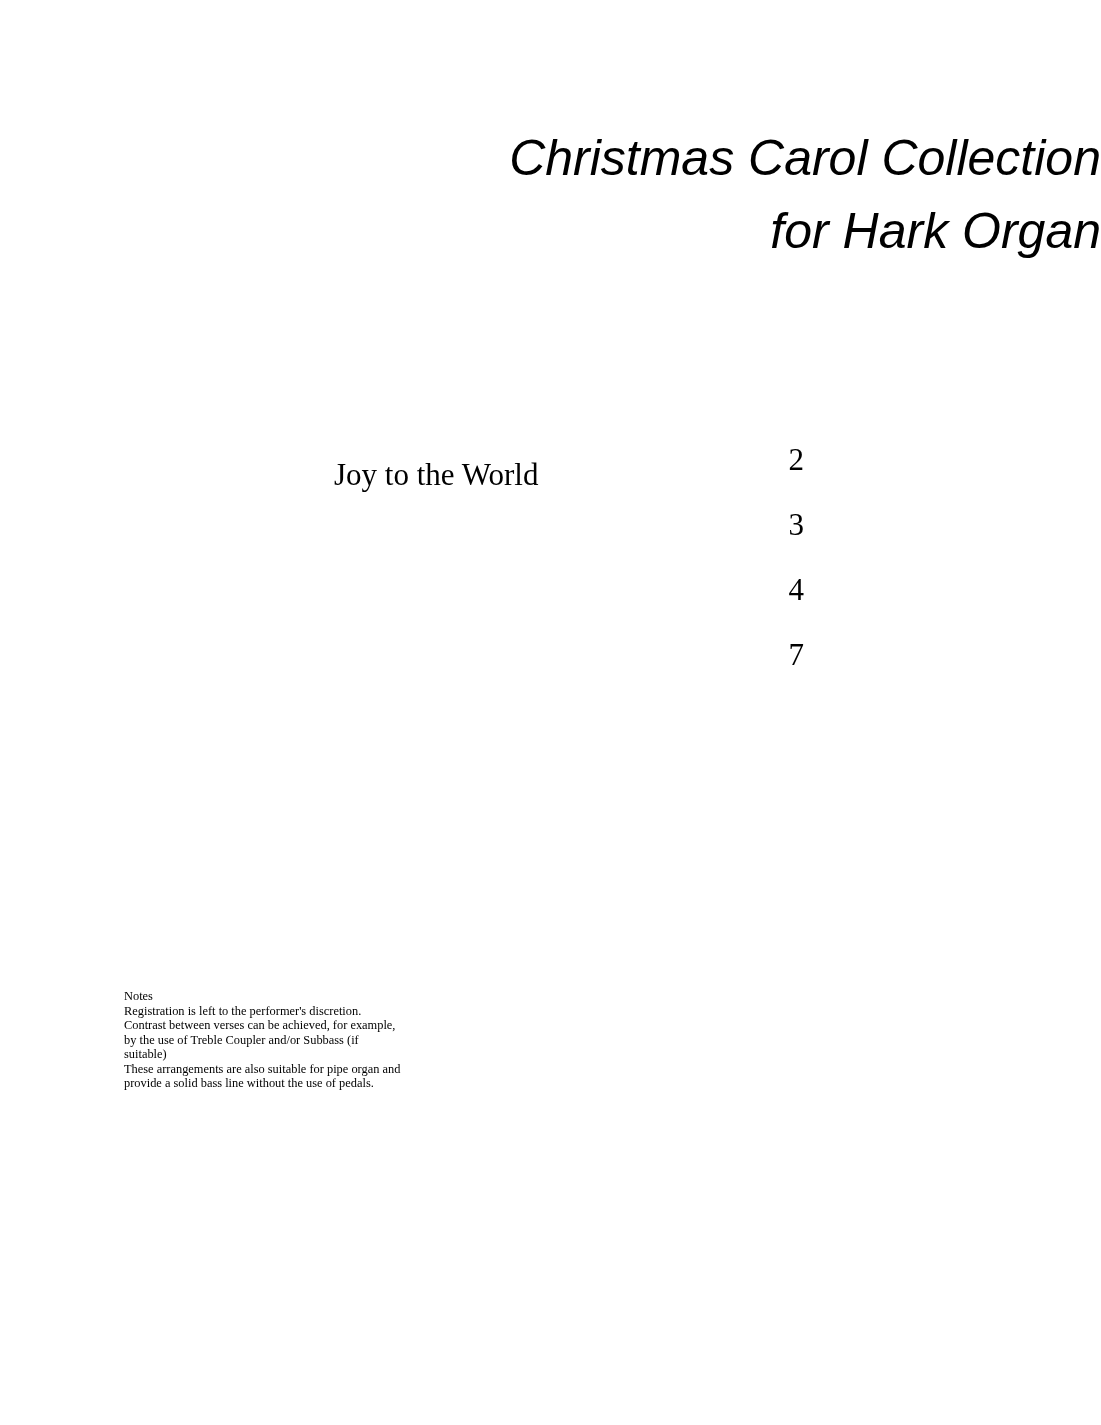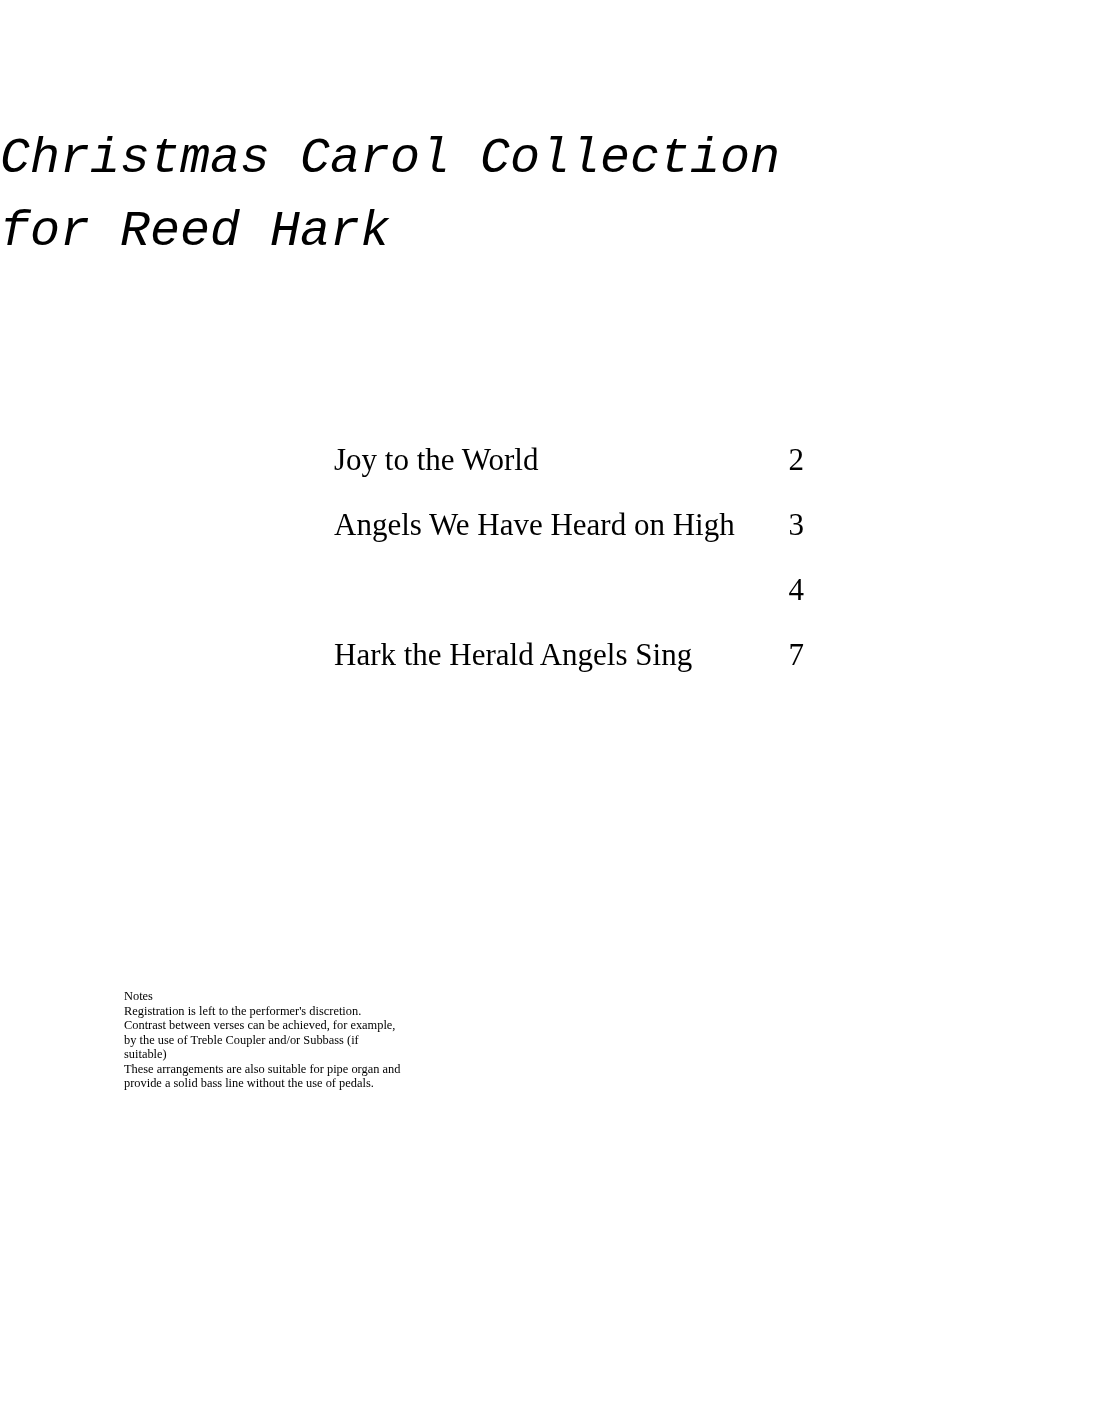--- a/index.html
+++ b/index.html
@@ -1,48 +1,46 @@
 <!DOCTYPE html>
 <html><head>
 <meta charset="utf-8">
 <style>
   html, body { margin:0; padding:0; background:#ffffff; }
   body { width:1101px; height:1425px; position:relative; overflow:hidden; color:#000; }
-  .title { position:absolute; left:0; width:1101px; top:122px; text-align:left;
-    font-family:Liberation Mono, monospace; font-style:italic; font-size:50px; line-height:73px; }
+  .title { position:absolute; left:0; width:1101px; top:122px; text-align:right;
+    font-family:Liberation Sans, sans-serif; font-style:italic; font-size:50px; line-height:73px; }
   .title div { white-space:nowrap; }
   .toc { position:absolute; left:334px; top:438px; width:480px; }
   .toc-row { position:relative; height:65px; font-family:"Liberation Serif", serif; font-size:31px; line-height:44px; }
-  .toc-title { position:absolute; left:0; top:0; white-space:nowrap;text-align:right; }
+  .toc-title { position:absolute; left:0; top:15px; white-space:nowrap;text-align:right; }
   .toc-page { position:absolute; right:10px; top:0; }
   .notes { position:absolute; left:100px; top:989px; width:330px;
     font-family:"Liberation Serif", serif; font-size:12.4px; line-height:14.5px;margin-left:24px; }
 </style>
 </head>
 <body>
 
 <div class="title">
   <div>Christmas Carol Collection</div>
-  <div>for Reed Hark</div>
+  <div>for Hark Organ</div>
 </div>
 
 <div class="toc">
   <div class="toc-row">
     <span class="toc-title">Joy to the World</span>
     <span class="toc-page">2</span>
   </div>
   <div class="toc-row">
-    <span class="toc-title">Angels We Have Heard on High</span>
     <span class="toc-page">3</span>
   </div>
   <div class="toc-row">
     <span class="toc-page">4</span>
   </div>
   <div class="toc-row">
-    <span class="toc-title">Hark the Herald Angels Sing</span>
     <span class="toc-page">7</span>
   </div>
 </div>
 
 <div class="notes">
   <div>Notes</div>
   <div>Registration is left to the performer's discretion.</div>
   <div>Contrast between verses can be achieved, for example,</div>
   <div>by the use of Treble Coupler and/or Subbass (if</div>
   <div>suitable)</div>

